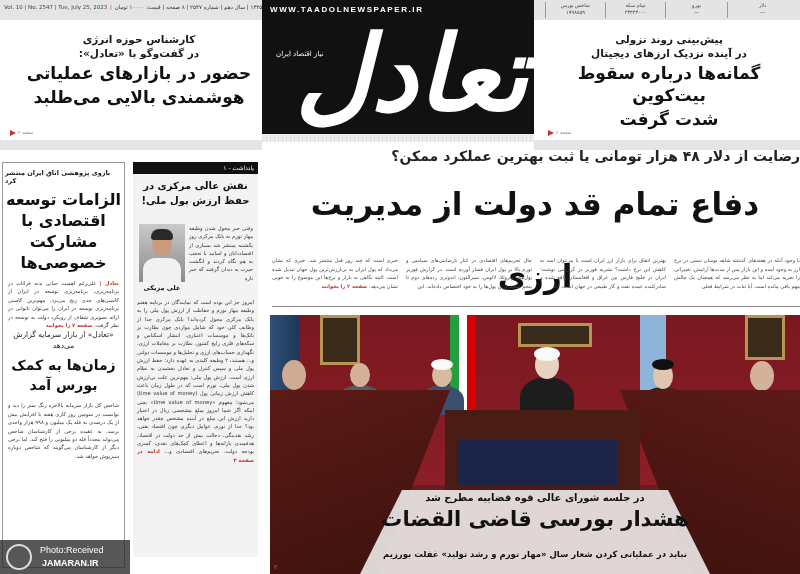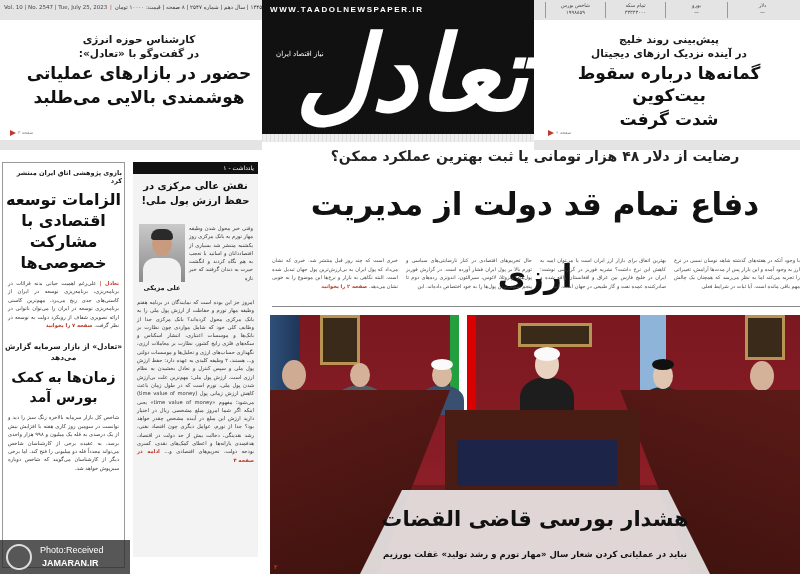--- a/index.html
+++ b/index.html
@@ -27,43 +27,43 @@
 
   
   .teaser { top: 28px; width: 262px; height: 112px; padding: 4px 8px; }
   .teaser .kicker { font-size: 10.5px; font-weight: bold; line-height: 14px; text-align: center; color: #1a1a1a; }
   .teaser .headline { font-size: 17px; font-weight: bold; line-height: 22px; text-align: center; color: #111; margin-top: 2px; }
   .page-ref { position: absolute; bottom: 4px; font-size: 4.5px; color: #888; direction: ltr; }
   .page-ref .arrow { display: inline-block; width: 0; height: 0; border-top: 3px solid transparent; border-bottom: 3px solid transparent; border-left: 6px solid #c0392b; vertical-align: middle; margin-right: 2px; }
 
   
   .left-col { left: 2px; top: 162px; width: 123px; height: 406px; border: 1px solid #999; background: #fff; }
-  .lc-kicker { font-size: 6.5px; font-weight: bold; text-align: right; padding: 6px 2px 0; direction: rtl; }
+  .lc-kicker { font-size: 6.5px; font-weight: bold; text-align: left; padding: 6px 2px 0; direction: rtl; }
   .lc-headline { font-size: 16px; font-weight: bold; line-height: 21px; text-align: center; direction: rtl; margin-top: 4px; color: #111; }
   .lc-body { font-size: 5.2px; line-height: 8.4px; padding: 6px 5px 0; direction: rtl; text-align: justify; color: #333; }
   .lc-body .tag { color: #c0392b; font-weight: bold; }
   .lc-body .cont { color: #c0392b; font-weight: bold; }
-  .lc-kicker2 { font-size: 7.5px; font-weight: bold; text-align: center; line-height: 11px; direction: rtl; margin-top: 12px; }
+  .lc-kicker2 { font-size: 7.5px; font-weight: normal; text-align: center; line-height: 11px; direction: rtl; }
   .lc-headline2 { font-size: 14px; font-weight: bold; line-height: 20px; text-align: center; direction: rtl; color: #111; margin-top: 4px; }
 
   
   .mid-col { left: 133px; top: 162px; width: 125px; height: 395px; background: #f3f3f3; }
   .ed-bar { height: 12px; background: #111; color: #fff; font-size: 6px; padding: 2px 4px; direction: rtl; }
   .ed-title { font-size: 10px; font-weight: bold; line-height: 15px; text-align: center; direction: rtl; padding-top: 4px; color: #111; }
   .ed-photo { position: absolute; left: 6px; top: 62px; width: 46px; height: 58px; background: linear-gradient(#c9c9c9, #8b8b8b); overflow: hidden; }
   .ed-photo .head { position: absolute; left: 13px; top: 8px; width: 20px; height: 24px; border-radius: 50%; background: #c89b7e; }
   .ed-photo .hair { position: absolute; left: 12px; top: 5px; width: 22px; height: 11px; border-radius: 11px 11px 4px 4px; background: #2a2a2a; }
   .ed-photo .body { position: absolute; left: 4px; top: 34px; width: 38px; height: 30px; border-radius: 12px 12px 0 0; background: #f1f1f1; }
   .ed-author { position: absolute; left: 6px; top: 122px; width: 46px; font-size: 6.5px; font-weight: bold; text-align: center; direction: rtl; }
   .ed-body-side { position: absolute; left: 56px; top: 62px; width: 64px; font-size: 5.2px; line-height: 8.3px; direction: rtl; text-align: justify; color: #333; }
   .ed-body-main { position: absolute; left: 4px; top: 136px; width: 117px; font-size: 5.2px; line-height: 8.3px; direction: rtl; text-align: justify; color: #333; }
   .ed-body-main .cont { color: #c0392b; font-weight: bold; }
 
   
-  .main-kicker { left: 270px; top: 148px; width: 530px; font-size: 14px; font-weight: bold; text-align: center; direction: rtl; color: #222; }
+  .main-kicker { left: 270px; top: 148px; width: 530px; font-size: 14px; font-weight: bold; direction: rtl; color: #222; }
   .main-headline { left: 270px; top: 168px; width: 530px; font-size: 31px; font-weight: bold; text-align: center; direction: rtl; color: #111; letter-spacing: -1px; line-height: 72px; }
   .main-cols { left: 272px; top: 256px; width: 528px; height: 46px; display: flex; flex-direction: row-reverse; gap: 8px; }
   .main-cols .col { flex: 1; font-size: 5.1px; line-height: 8.6px; direction: rtl; text-align: justify; color: #444; }
   .main-cols .cont { color: #c0392b; font-weight: bold; }
   .main-rule { left: 272px; top: 306px; width: 528px; height: 1px; background: #888; }
 
   
   .photo { left: 270px; top: 315px; width: 530px; height: 259px; background: #6d1a1f; overflow: hidden; }
   .wall { position: absolute; left: 0; top: 0; width: 530px; height: 170px; background: linear-gradient(#7a1820, #8c1e27); }
   .curtain { position: absolute; left: 0; top: 0; width: 30px; height: 170px; background: linear-gradient(90deg, #30507a, #1e3657); }
@@ -129,21 +129,21 @@
   <div class="kicker">کارشناس حوزه انرژی</div>
   <div class="kicker">در گفت‌وگو با «تعادل»:</div>
   <div class="headline">حضور در بازارهای عملیاتی</div>
   <div class="headline">هوشمندی بالایی می‌طلبد</div>
   <div class="page-ref" style="left:2px;">
     <span class="arrow"></span><span>صفحه ۳</span>
   </div>
 </div>
 
 <div class="abs teaser rtl" style="left:538px;">
-  <div class="kicker">پیش‌بینی روند خلیج</div>
+  <div class="kicker">پیش‌بینی روند نزولی</div>
   <div class="kicker">در آینده نزدیک ارزهای دیجیتال</div>
   <div class="headline">گمانه‌ها درباره سقوط بیت‌کوین</div>
   <div class="headline">شدت گرفت</div>
   <div class="page-ref" style="left:10px;">
     <span class="arrow"></span><span>صفحه ۶</span>
   </div>
 </div>
 
 <div class="abs main-kicker">رضایت از دلار ۴۸ هزار تومانی یا ثبت بهترین عملکرد ممکن؟</div>
 <div class="abs main-headline">دفاع تمام قد دولت از مدیریت ارزی</div>
@@ -217,20 +217,21 @@
   <div class="person" style="left:440px;top:80px;width:90px;height:60px;background:#2c3b55;">
     <div class="h" style="left:40px;top:-34px;width:24px;height:30px;background:#d4b29a;"></div>
   </div>
 
   <div class="desk-left"></div>
   <div class="desk-right"></div>
   <div class="table"></div>
   <div class="table-banner"></div>
 
   <div class="photo-caption-box"></div>
+  <div class="cap-kicker">در جلسه شورای عالی قوه قضاییه مطرح شد</div>
   <div class="cap-headline">هشدار بورسی قاضی القضات</div>
   <div class="cap-sub">نباید در عملیاتی کردن شعار سال «مهار تورم و رشد تولید» غفلت بورزیم</div>
   <div class="cap-page">۲</div>
 </div>
 
 <div class="abs watermark">
   <div class="wm-logo"></div>
   <div class="wm-line1">Photo:Received</div>
   <div class="wm-line2">JAMARAN.IR</div>
 </div>

